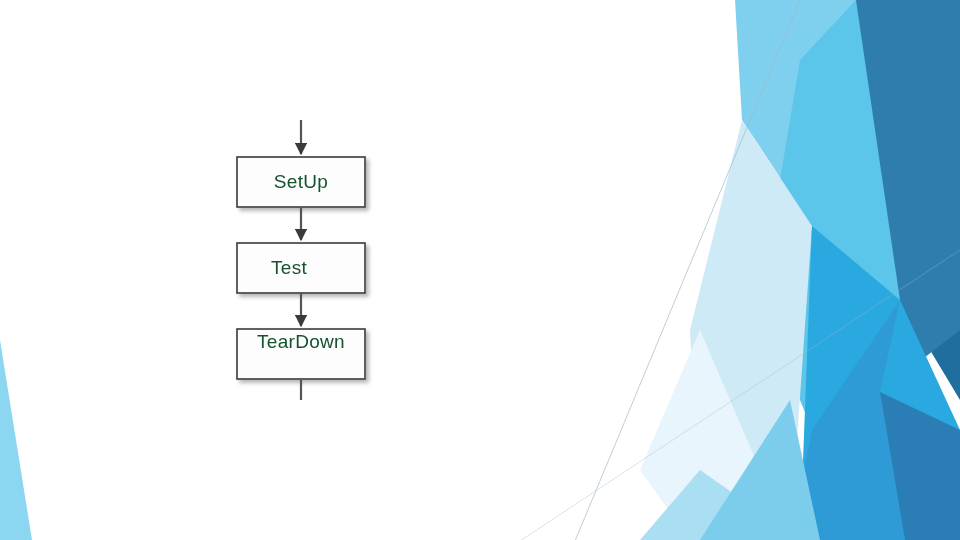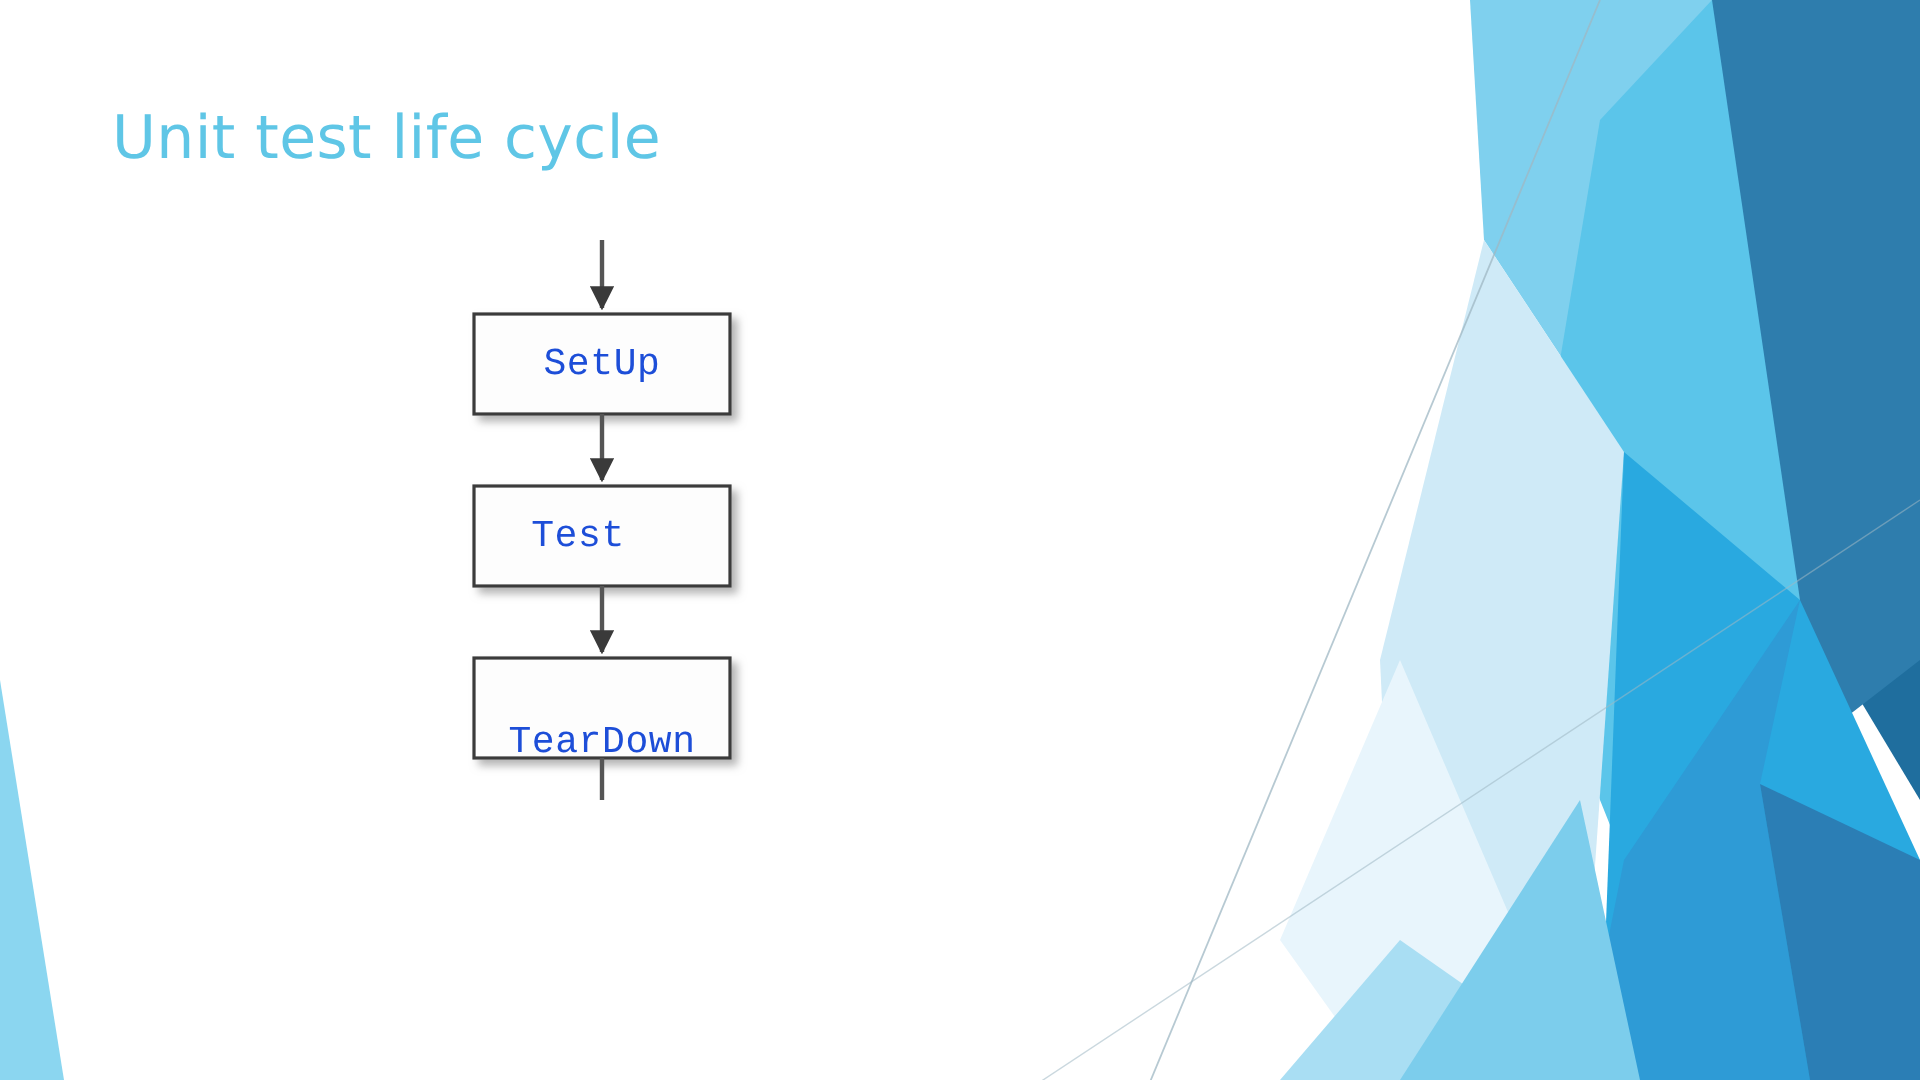--- a/index.html
+++ b/index.html
@@ -50,29 +50,29 @@
   #flow-svg {
     position: absolute;
     left: 0;
     top: 0;
   }
   .node-label {
     position: absolute;
     display: flex;
     align-items: center;
     justify-content: center;
-    font-family: Liberation Mono, monospace;
+    font-family: Liberation Sans, sans-serif;
     font-size: 19px;
-    color: #1d4ed8;
+    color: #14532d;
     letter-spacing: 0.3px;
     white-space: nowrap;
   }
   #label-setup    { left: 9px;  top: 45px;  width: 128px; height: 50px; }
   #label-test     { left: 9px;  top: 131px; width: 104px; height: 50px; }
-  #label-teardown { left: 9px;  top: 234px; width: 128px; height: 50px; }
+  #label-teardown { left: 9px;  top: 205px; width: 128px; height: 50px; }
 </style>
 </head>
 <body>
 
 <div id="slide">
 
   <svg id="deco-right" viewBox="0 0 960 540" width="960" height="540" xmlns="http://www.w3.org/2000/svg">
 
     <polygon points="735,0 960,0 960,540 600,540" fill="#FFFFFF"></polygon>
 
@@ -98,21 +98,20 @@
     <polygon points="700,540 790,400 820,540" fill="#7CCDEC"></polygon>
 
     <line x1="575" y1="541" x2="800" y2="0" stroke="#9FB8C4" stroke-width="0.9" opacity="0.75"></line>
     <line x1="520" y1="541" x2="960" y2="250" stroke="#9FB8C4" stroke-width="0.7" opacity="0.55"></line>
   </svg>
 
   <svg id="deco-left" viewBox="0 0 960 540" width="960" height="540" xmlns="http://www.w3.org/2000/svg">
     <polygon points="0,340 0,540 32,540" fill="#8BD6F0"></polygon>
   </svg>
 
-  <div id="title">Unit test life cycle</div>
 
   <div id="flow">
 
     <svg id="flow-svg" width="150" height="295" viewBox="0 0 150 295" xmlns="http://www.w3.org/2000/svg">
       <defs>
         <filter id="boxshadow" x="-25%" y="-25%" width="160%" height="170%">
           <feDropShadow dx="3" dy="3" stdDeviation="2.2" flood-color="#9a9a9a" flood-opacity="0.75"></feDropShadow>
         </filter>
         <marker id="arrow" viewBox="0 0 10 10" refX="9" refY="5" markerWidth="5.5" markerHeight="5.5" orient="auto-start-reverse">
           <path d="M 0 0 L 10 5 L 0 10 z" fill="#3A3A3A"></path>

